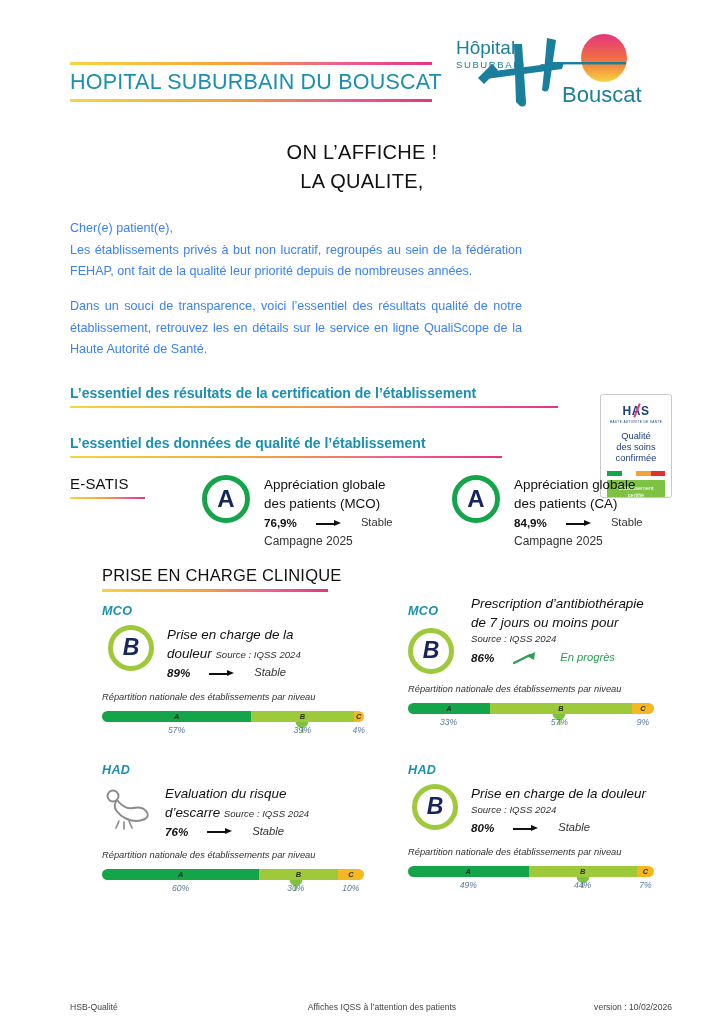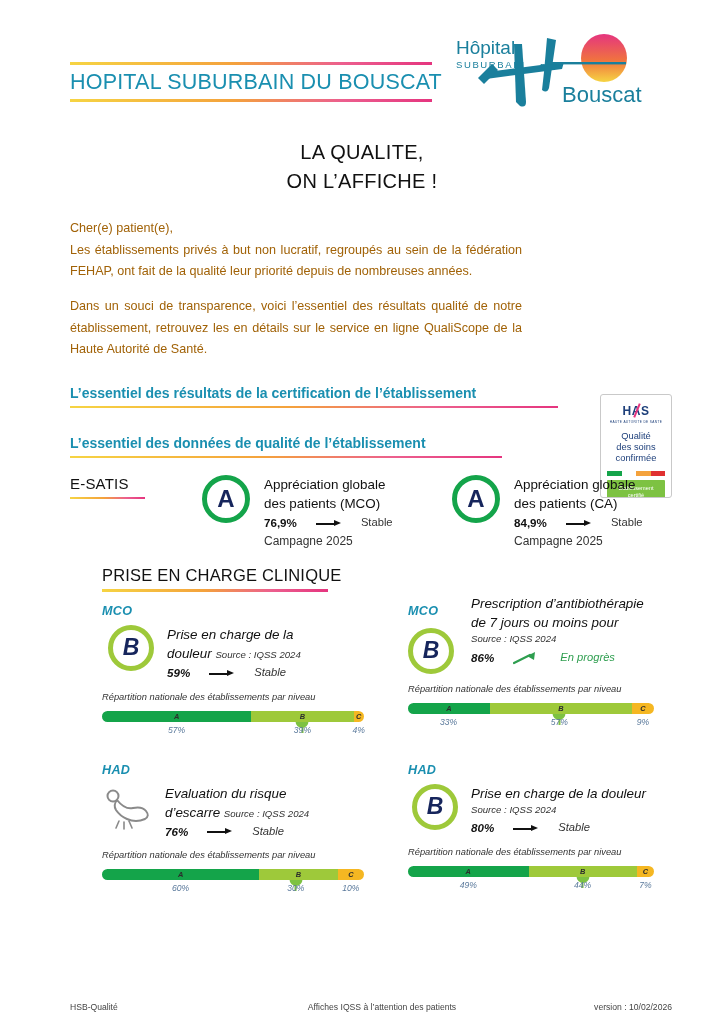--- a/index.html
+++ b/index.html
@@ -53,21 +53,21 @@
     letter-spacing: .3px;
   }
 
   
   .intro {
     margin: 22px 70px 0 70px;
     width: 452px;
     font-size: 12.6px;
     line-height: 1.72;
     text-align: justify;
-    color: #a16207;
+    color: #3b82f6;
   }
   .intro p + p { margin-top: 13px; }
 
   
   .sec-head { margin: 0 70px; }
   .sec-head .t {
     color: #1a8fb0;
     font-size: 14px;
     font-weight: bold;
     padding-bottom: 5px;
@@ -234,22 +234,22 @@
         <path d="M35 40 L112 30 L110 37 L34 47 Z" fill="#1a7f9c"></path>
         <path d="M62 12 L70 12 L74 70 Q74 76 68 74 L64 70 Z" fill="#1a7f9c"></path>
         <path d="M95 6 L104 8 L97 56 Q95 62 90 58 L92 40 Z" fill="#1a7f9c"></path>
         <path d="M26 46 L40 32 L46 38 L32 52 Z" fill="#1a7f9c"></path>
         <rect x="96" y="30" width="78" height="2.4" fill="#1a7f9c"></rect>
       </svg>
     </div>
   </div>
 
   <div class="main-title">
+    <div>ON L’AFFICHE !</div>
     <div>LA QUALITE,</div>
-    <div>ON L’AFFICHE !</div>
   </div>
 
   <div class="intro">
     <p style="text-align:left">Cher(e) patient(e),</p>
     <p style="margin-top:0">Les établissements privés à but non lucratif, regroupés au sein de la fédération FEHAP, ont fait de la qualité leur priorité depuis de nombreuses années.</p>
     <p>Dans un souci de transparence, voici l’essentiel des résultats qualité de notre établissement, retrouvez les en détails sur le service en ligne QualiScope de la Haute Autorité de Santé.</p>
   </div>
 
   <div class="sec-head" style="margin-top:24px">
     <div class="t">L’essentiel des résultats de la certification de l’établissement</div>
@@ -334,21 +334,21 @@
         <div class="unit-tag">MCO</div>
         <div class="card" style="margin-top:7px">
           <div class="grade b" style="margin-left:6px">B</div>
           <div class="card-txt" style="margin-left:13px">
             <div>Prise en charge de la</div>
             <div>
               <span>douleur</span>
               <span class="src">Source : IQSS 2024</span>
             </div>
             <div class="val">
-              <span>59%</span>
+              <span>89%</span>
               <span class="arrow-flat"></span>
               <span class="trend">Stable</span>
             </div>
           </div>
         </div>
         <div class="dist">
           <div class="dist-cap">Répartition nationale des établissements par niveau</div>
           <div class="dist-bar-area">
             <div class="marker" style="left:76.5%"></div>
             <div class="dist-bar">

